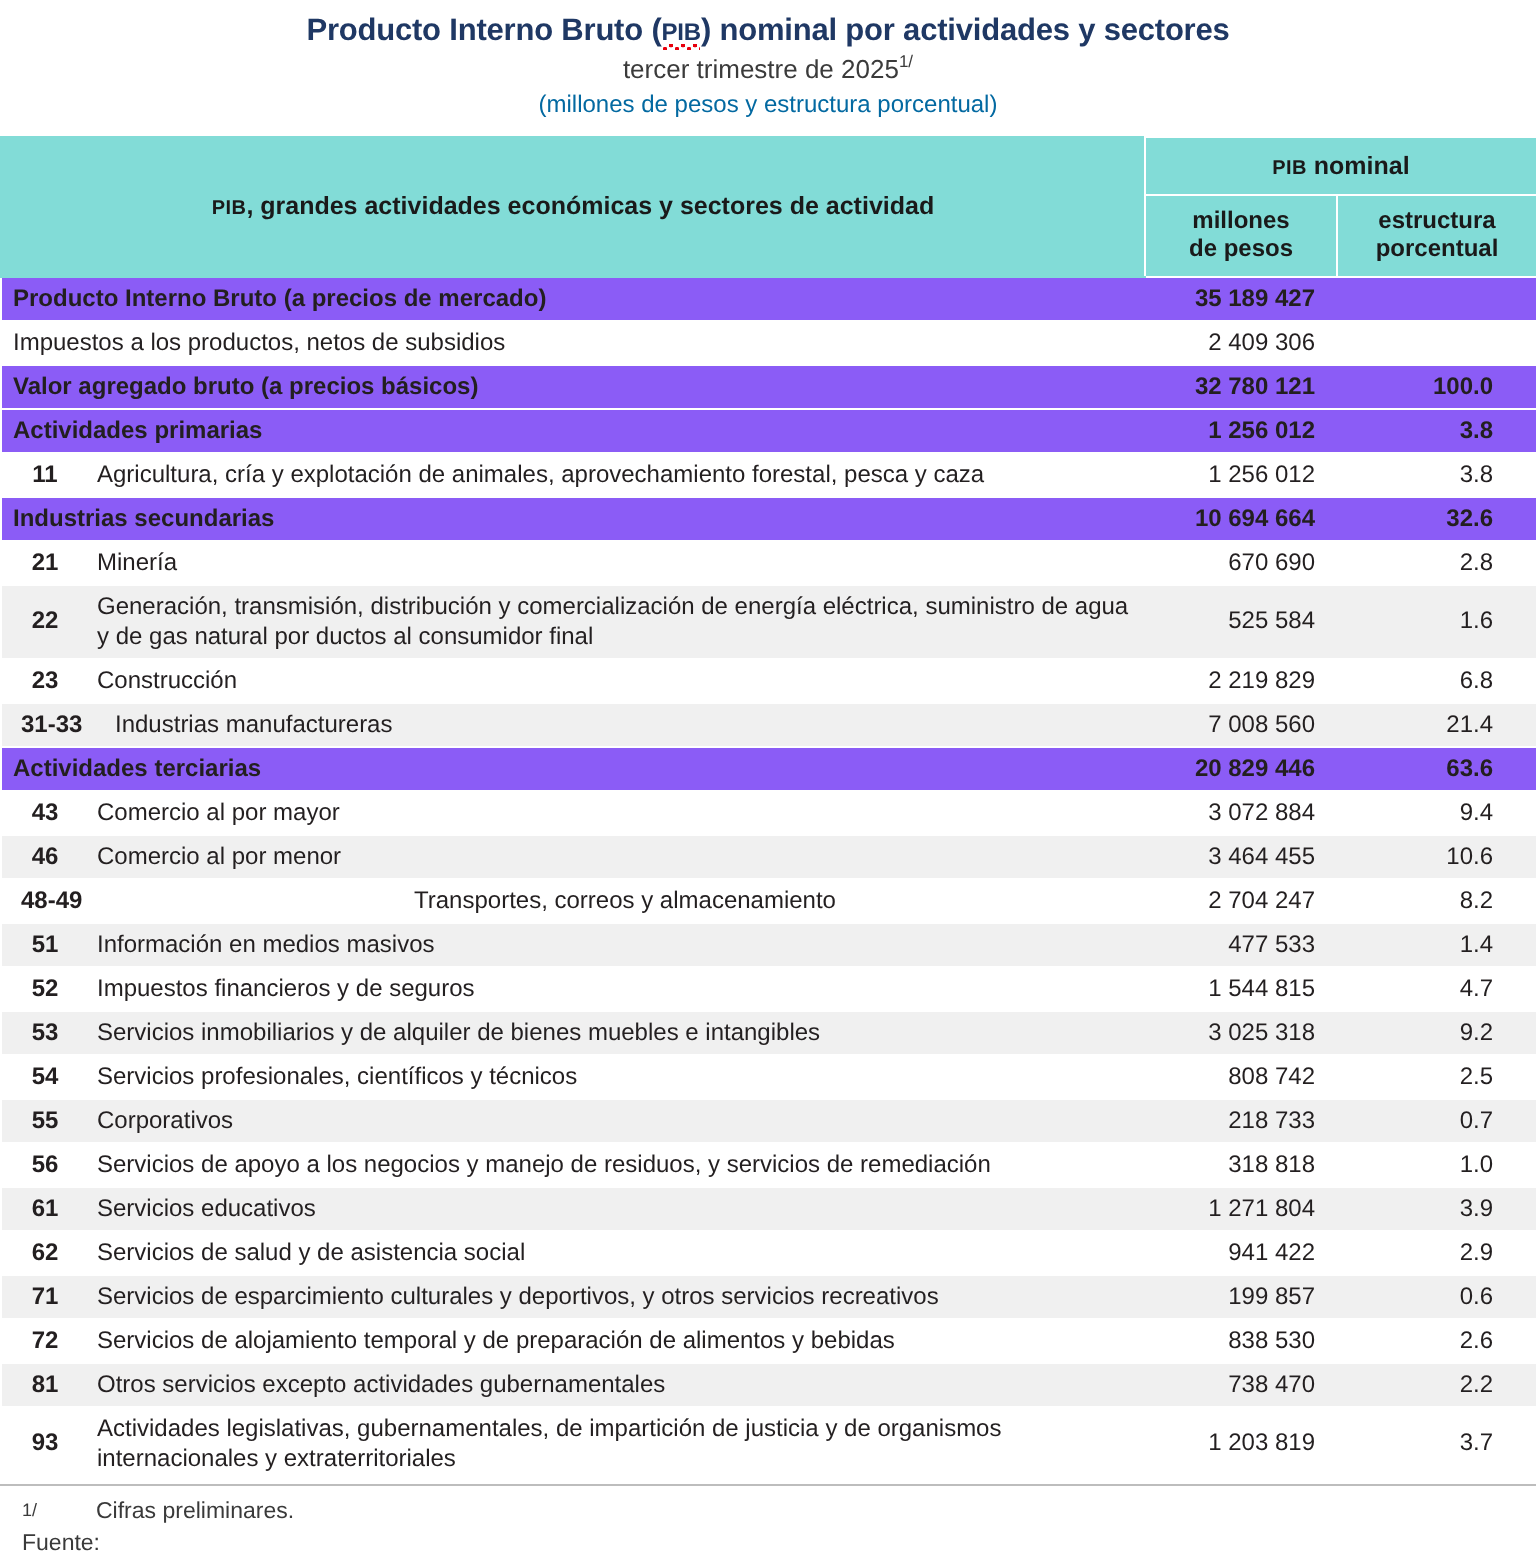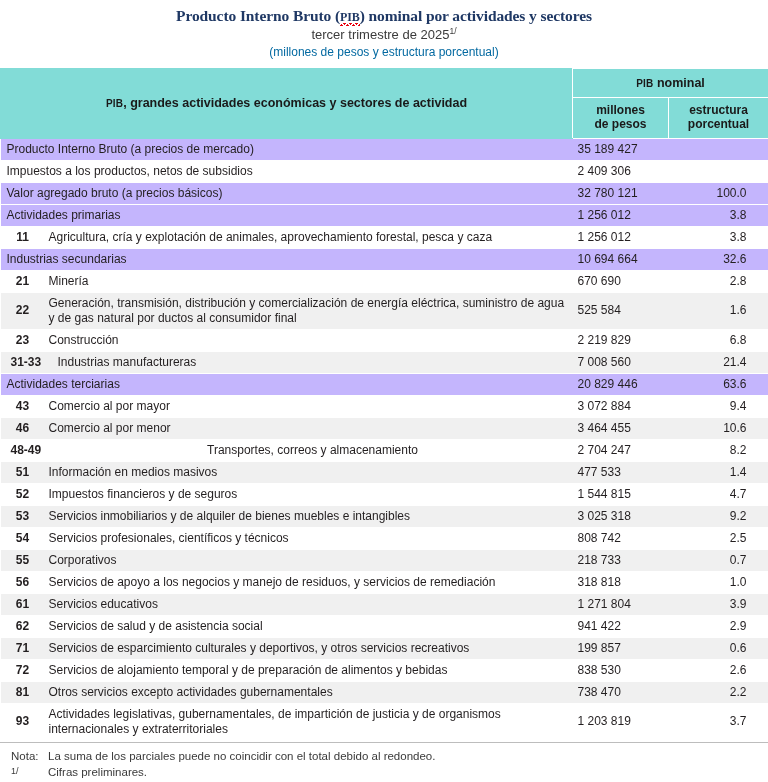--- a/index.html
+++ b/index.html
@@ -27,21 +27,20 @@
     padding-top: 6px;
     text-align: center;
   }
   .doc-title {
     font-size: 15.5px;
     font-weight: bold;
     color: #1f3864;
     letter-spacing: -0.1px;
     line-height: 1.25;
     margin: 0;
-    font-family: Liberation Serif, serif;
   }
   .sc {
     font-size: 12px;
     font-weight: bold;
   }
   .squiggle {
     position: relative;
     display: inline-block;
   }
   .squiggle::after {
@@ -136,34 +135,35 @@
     white-space: nowrap;
     font-size: 12px;
     font-weight: bold;
   }
   td.name {
     text-align: left;
     padding-left: 4px;
     font-size: 12px;
   }
   td.num {
+    text-align: right;
     padding-right: 11px;
     white-space: nowrap;
     font-size: 12px;
   }
   td.pct {
     text-align: right;
     padding-right: 22px;
     white-space: nowrap;
     font-size: 12px;
   }
 
   tr.r-plain        td { background: #ffffff; margin-left: 36px; }
   tr.r-alt          td { background: #f0f0f0; }
-  tr.r-bold         td { background: #c4b5fd; font-weight: normal; }
+  tr.r-bold         td { background: #8b5cf6; font-weight: bold; }
 
   
   td.span-name {
     text-align: left;
     padding-left: 6px;
     font-size: 12px;
   }
 
   
   td.code.wide {
@@ -383,24 +383,20 @@
           <td class="name">Actividades legislativas, gubernamentales, de impartición de justicia y de organismos internacionales y extraterritoriales</td>
           <td class="num">1 203 819</td>
           <td class="pct">3.7</td>
         </tr>
       </tbody>
   </table>
   <div class="table-bottom-rule"></div>
 
   <div class="notes">
     <div class="note-row">
-      <span class="note-label">Nota:</span>
-      <span class="note-text">La suma de los parciales puede no coincidir con el total debido al redondeo.</span>
-    </div>
-    <div class="note-row">
       <span class="note-label sup-label">1/</span>
       <span class="note-text">Cifras preliminares.</span>
     </div>
     <div class="note-row">
       <span class="note-label">Fuente:</span>
       <span class="note-text"></span>
     </div>
   </div>
 
 </div>

